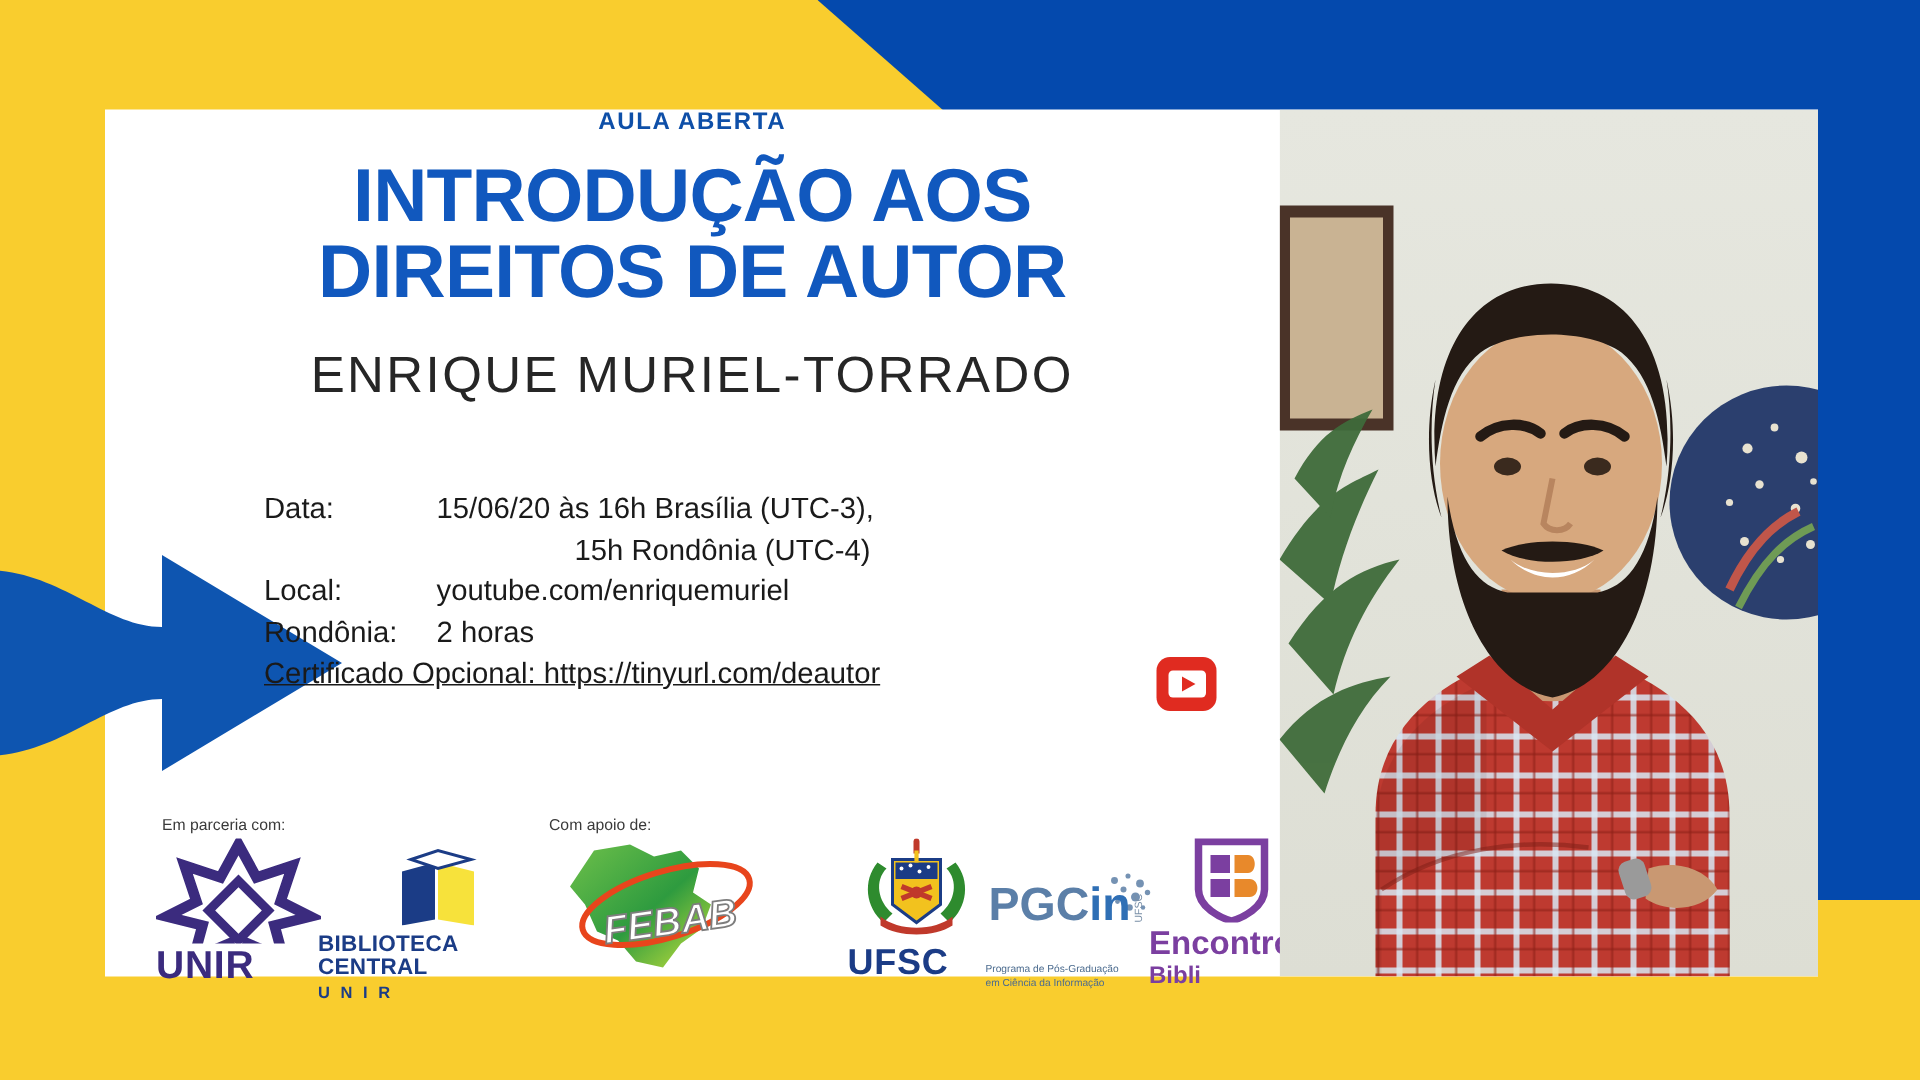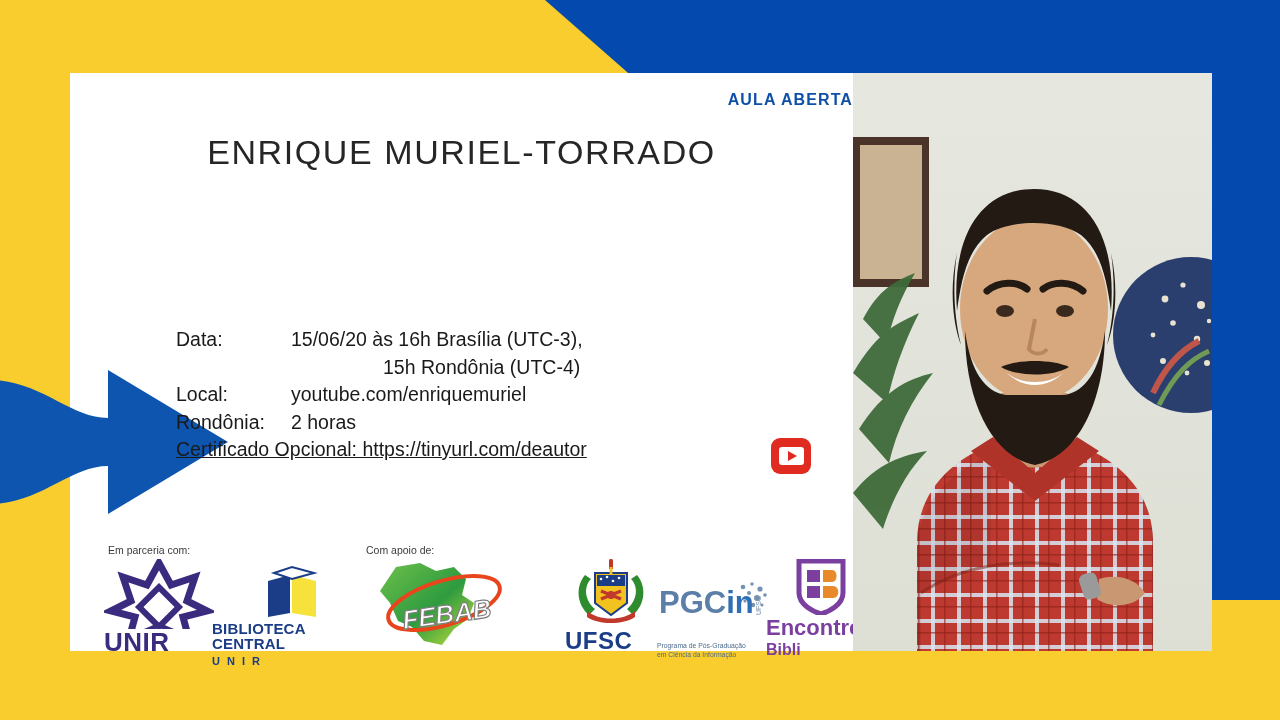--- a/index.html
+++ b/index.html
@@ -55,26 +55,25 @@
   }
   
   .content {
     position: absolute;
     left: 70px;
     top: 73px;
     width: 783px;
     height: 578px;
   }
   .kicker {
-    text-align: right;
+    text-align: center;
     color: #0E4FA8;
     font-weight: bold;
     font-size: 16px;
     letter-spacing: 1.1px;
-    margin-top: 18px;
   }
   .title {
     text-align: center;
     color: #1158BE;
     font-weight: bold;
     font-size: 50px;
     line-height: 1.02;
     letter-spacing: -0.5px;
     margin-top: 14px;
     padding: 0 30px;
@@ -182,20 +181,24 @@
 <div id="poster">
 
   <div class="bg-yellow"></div>
   <div class="bg-blue-top"></div>
   <div class="bg-blue-right"></div>
 
   <div class="card"></div>
 
   <div class="content">
     <div class="kicker">AULA ABERTA</div>
+    <div class="title">
+      <span class="line">INTRODUÇÃO AOS</span>
+      <span class="line">DIREITOS DE AUTOR</span>
+    </div>
     <div class="speaker">ENRIQUE MURIEL-TORRADO</div>
   </div>
 
   <div class="arrow-wrap">
     <svg width="250" height="160" viewBox="0 0 250 160">
       <path d="M -10 20 C 40 20, 70 58, 108 58 L 108 10 L 228 82 L 108 154 L 108 106 C 70 106, 40 144, -10 144 Z" fill="#0E55B0"></path>
     </svg>
   </div>
 
   <div class="details">

